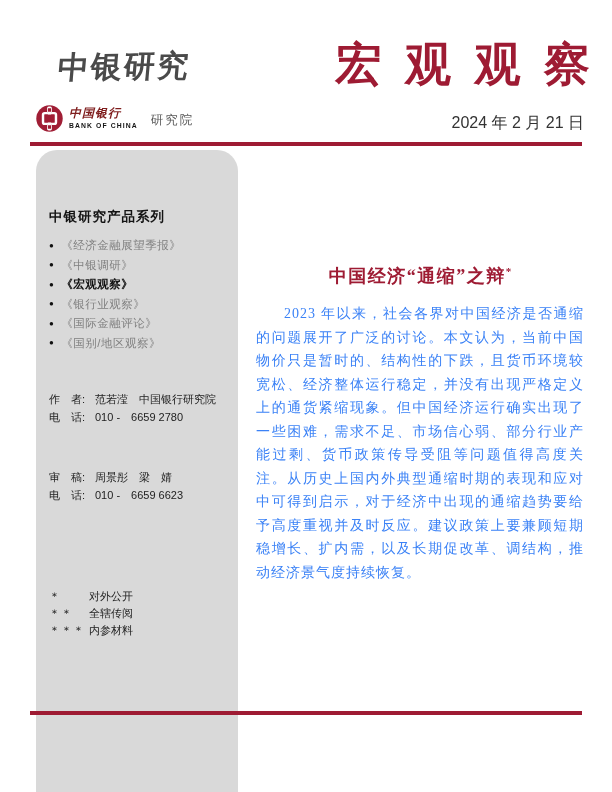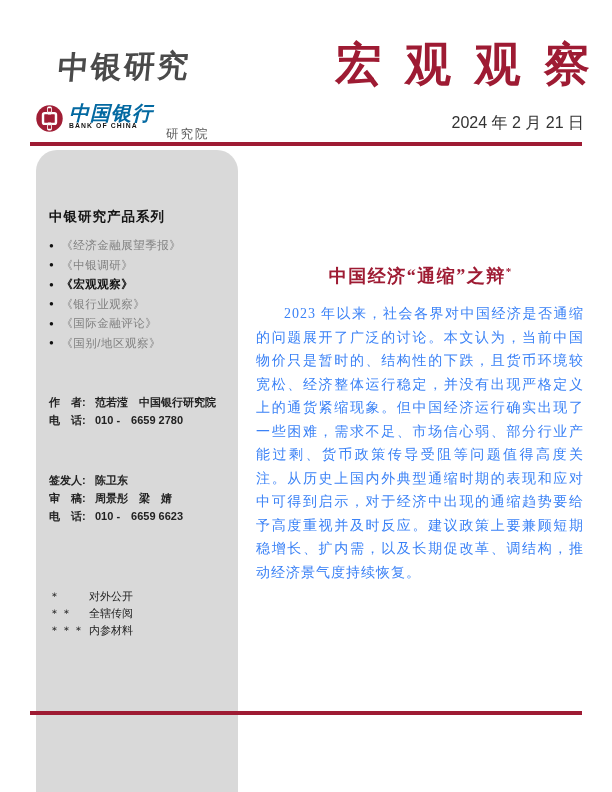--- a/index.html
+++ b/index.html
@@ -22,30 +22,30 @@
     letter-spacing:6px; white-space:nowrap;
     font-family:"Liberation Serif","DejaVu Serif",serif;
   }
   .logo-row {
     position:absolute; left:36px; right:28px; top:105px;
     display:flex; align-items:flex-start;
   }
   .boc-logo { width:27px; height:27px; flex:0 0 auto; }
   .bank-names { margin-left:6px; display:flex; flex-direction:column; }
   .bank-cn {
-    font-size:20px; font-weight:bold; font-style:italic;
-    letter-spacing:1px; color:#0369a1; line-height:17px;
+    font-size:12px; font-weight:bold; font-style:italic;
+    letter-spacing:1px; color:#7f1d1d; line-height:17px;
     font-family:"Liberation Serif","DejaVu Serif",serif;
   }
   .bank-en {
     font-size:6.8px; font-weight:bold; letter-spacing:1.1px; color:#141414;
     font-family:"Liberation Sans","DejaVu Sans",sans-serif; line-height:8px;
   }
   .institute {
-    margin-left:13px; margin-top:21px; font-size:12.5px; color:#595959;
+    margin-left:13px; margin-top:7px; font-size:12.5px; color:#595959;
     letter-spacing:2px;
     font-family:"Liberation Sans","DejaVu Sans",sans-serif;
   }
   .date-group {
     margin-left:auto; display:flex; gap:13px; margin-top:8px;
     font-size:16px; color:#333; white-space:nowrap;
     font-family:"Liberation Sans","DejaVu Sans",sans-serif;
     flex-direction:column;
   }
   .rule { position:absolute; left:30px; width:552px; height:4px; background:#9e1b33; }
@@ -65,21 +65,21 @@
   .series-list { position:absolute; left:13px; top:86px; list-style:none; }
   .series-list li {
     display:flex; align-items:center; height:19.5px;
     font-size:11.5px; color:#7f7f7f; letter-spacing:0.5px; white-space:nowrap;
   }
   .series-list li .bullet {
     font-size:8px; color:#111; margin-right:7px; line-height:1;
   }
   .series-list li.active span:last-child { color:#111; font-weight:bold;text-align:right; }
   .info-block { position:absolute; left:13px; font-size:11px; color:#222; }
-  .info-block .row { display:flex; height:18px; align-items:flex-end; white-space:nowrap;font-weight:bold; }
+  .info-block .row { display:flex; height:18px; align-items:flex-start; white-space:nowrap; }
   .info-block .lbl { width:46px; flex:0 0 auto; }
   .author-block { top:242px; }
   .approval-block { top:320px; }
   .legend-block { position:absolute; left:13px; top:438px; font-size:11px; color:#222; }
   .legend-block .row { display:flex; height:17px; align-items:center; }
   .legend-block .marker { width:40px; letter-spacing:1px; flex:0 0 auto; }
   
   .main { position:absolute; left:256px; top:252px; width:328px; }
   .doc-title {
     text-align:center; font-size:18px; font-weight:bold; color:#9e1b33;
@@ -159,24 +159,20 @@
         <span>范若滢　中国银行研究院</span>
       </div>
       <div class="row">
         <span class="lbl">电　话:</span>
         <span>010 -　6659 2780</span>
       </div>
     </div>
 
     <div class="info-block approval-block">
       <div class="row">
-        <span class="lbl">签发人:</span>
-        <span>陈卫东</span>
-      </div>
-      <div class="row">
         <span class="lbl">审　稿:</span>
         <span>周景彤　梁　婧</span>
       </div>
       <div class="row">
         <span class="lbl">电　话:</span>
         <span>010 -　6659 6623</span>
       </div>
     </div>
 
     <div class="legend-block">

